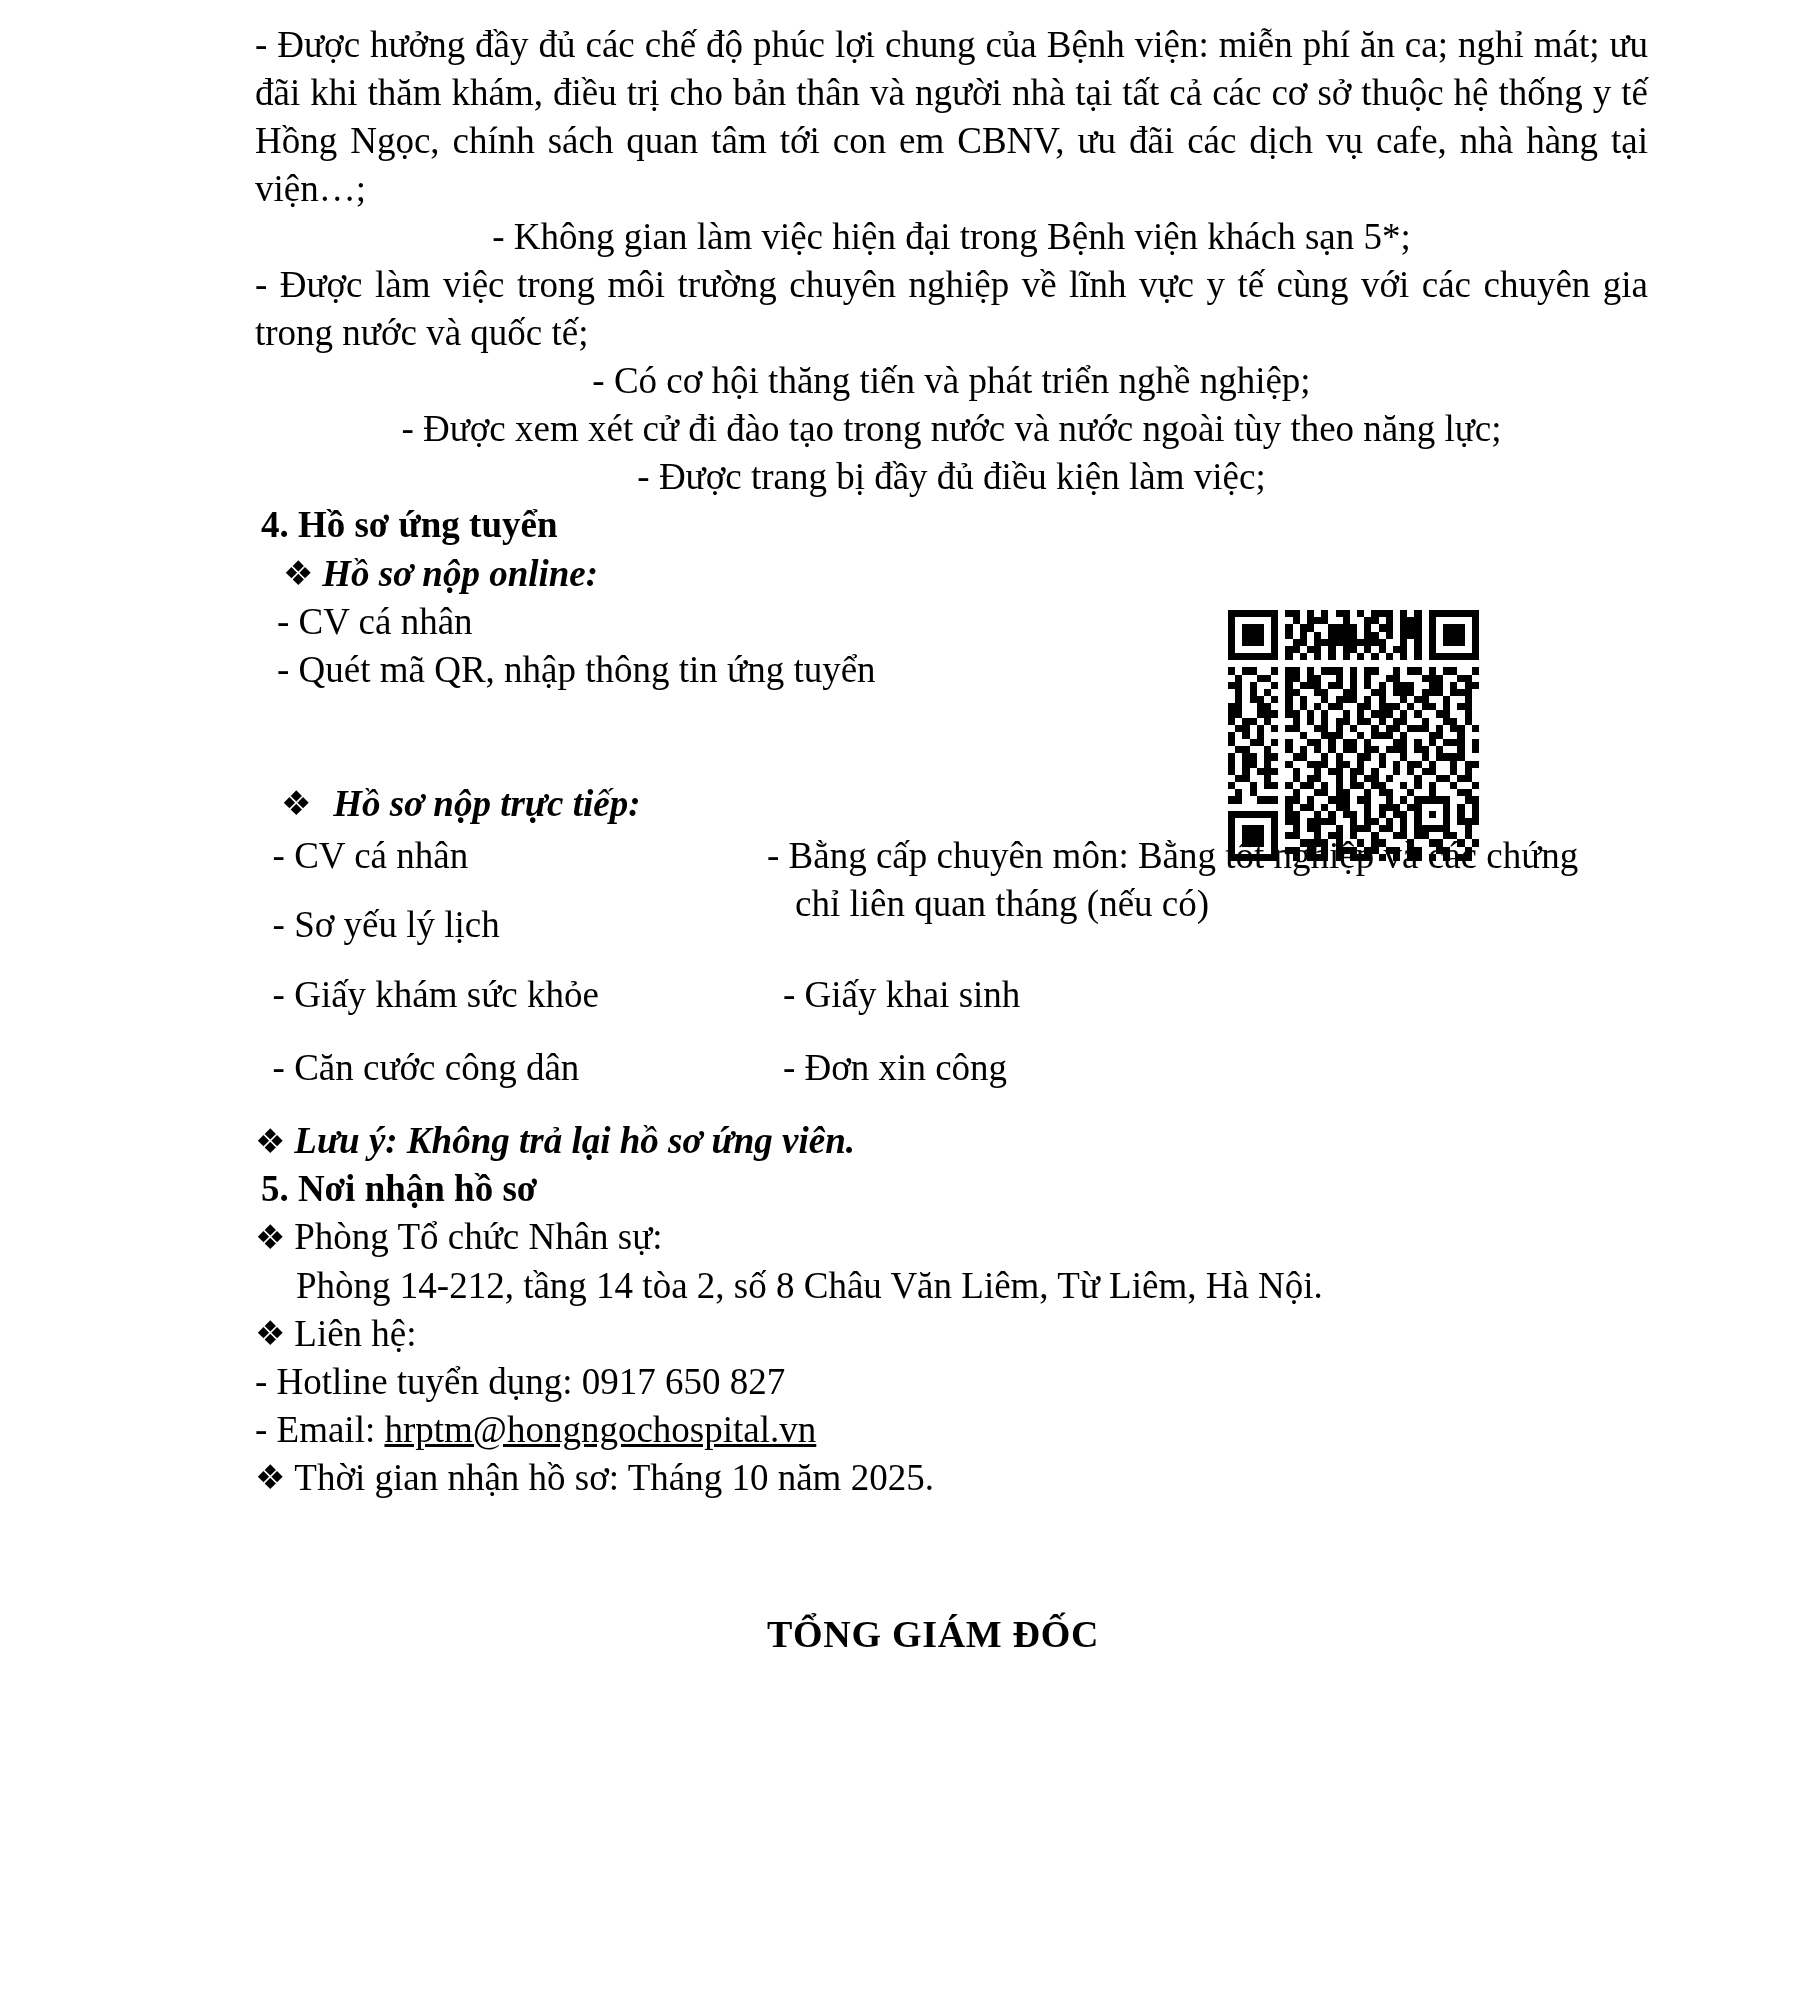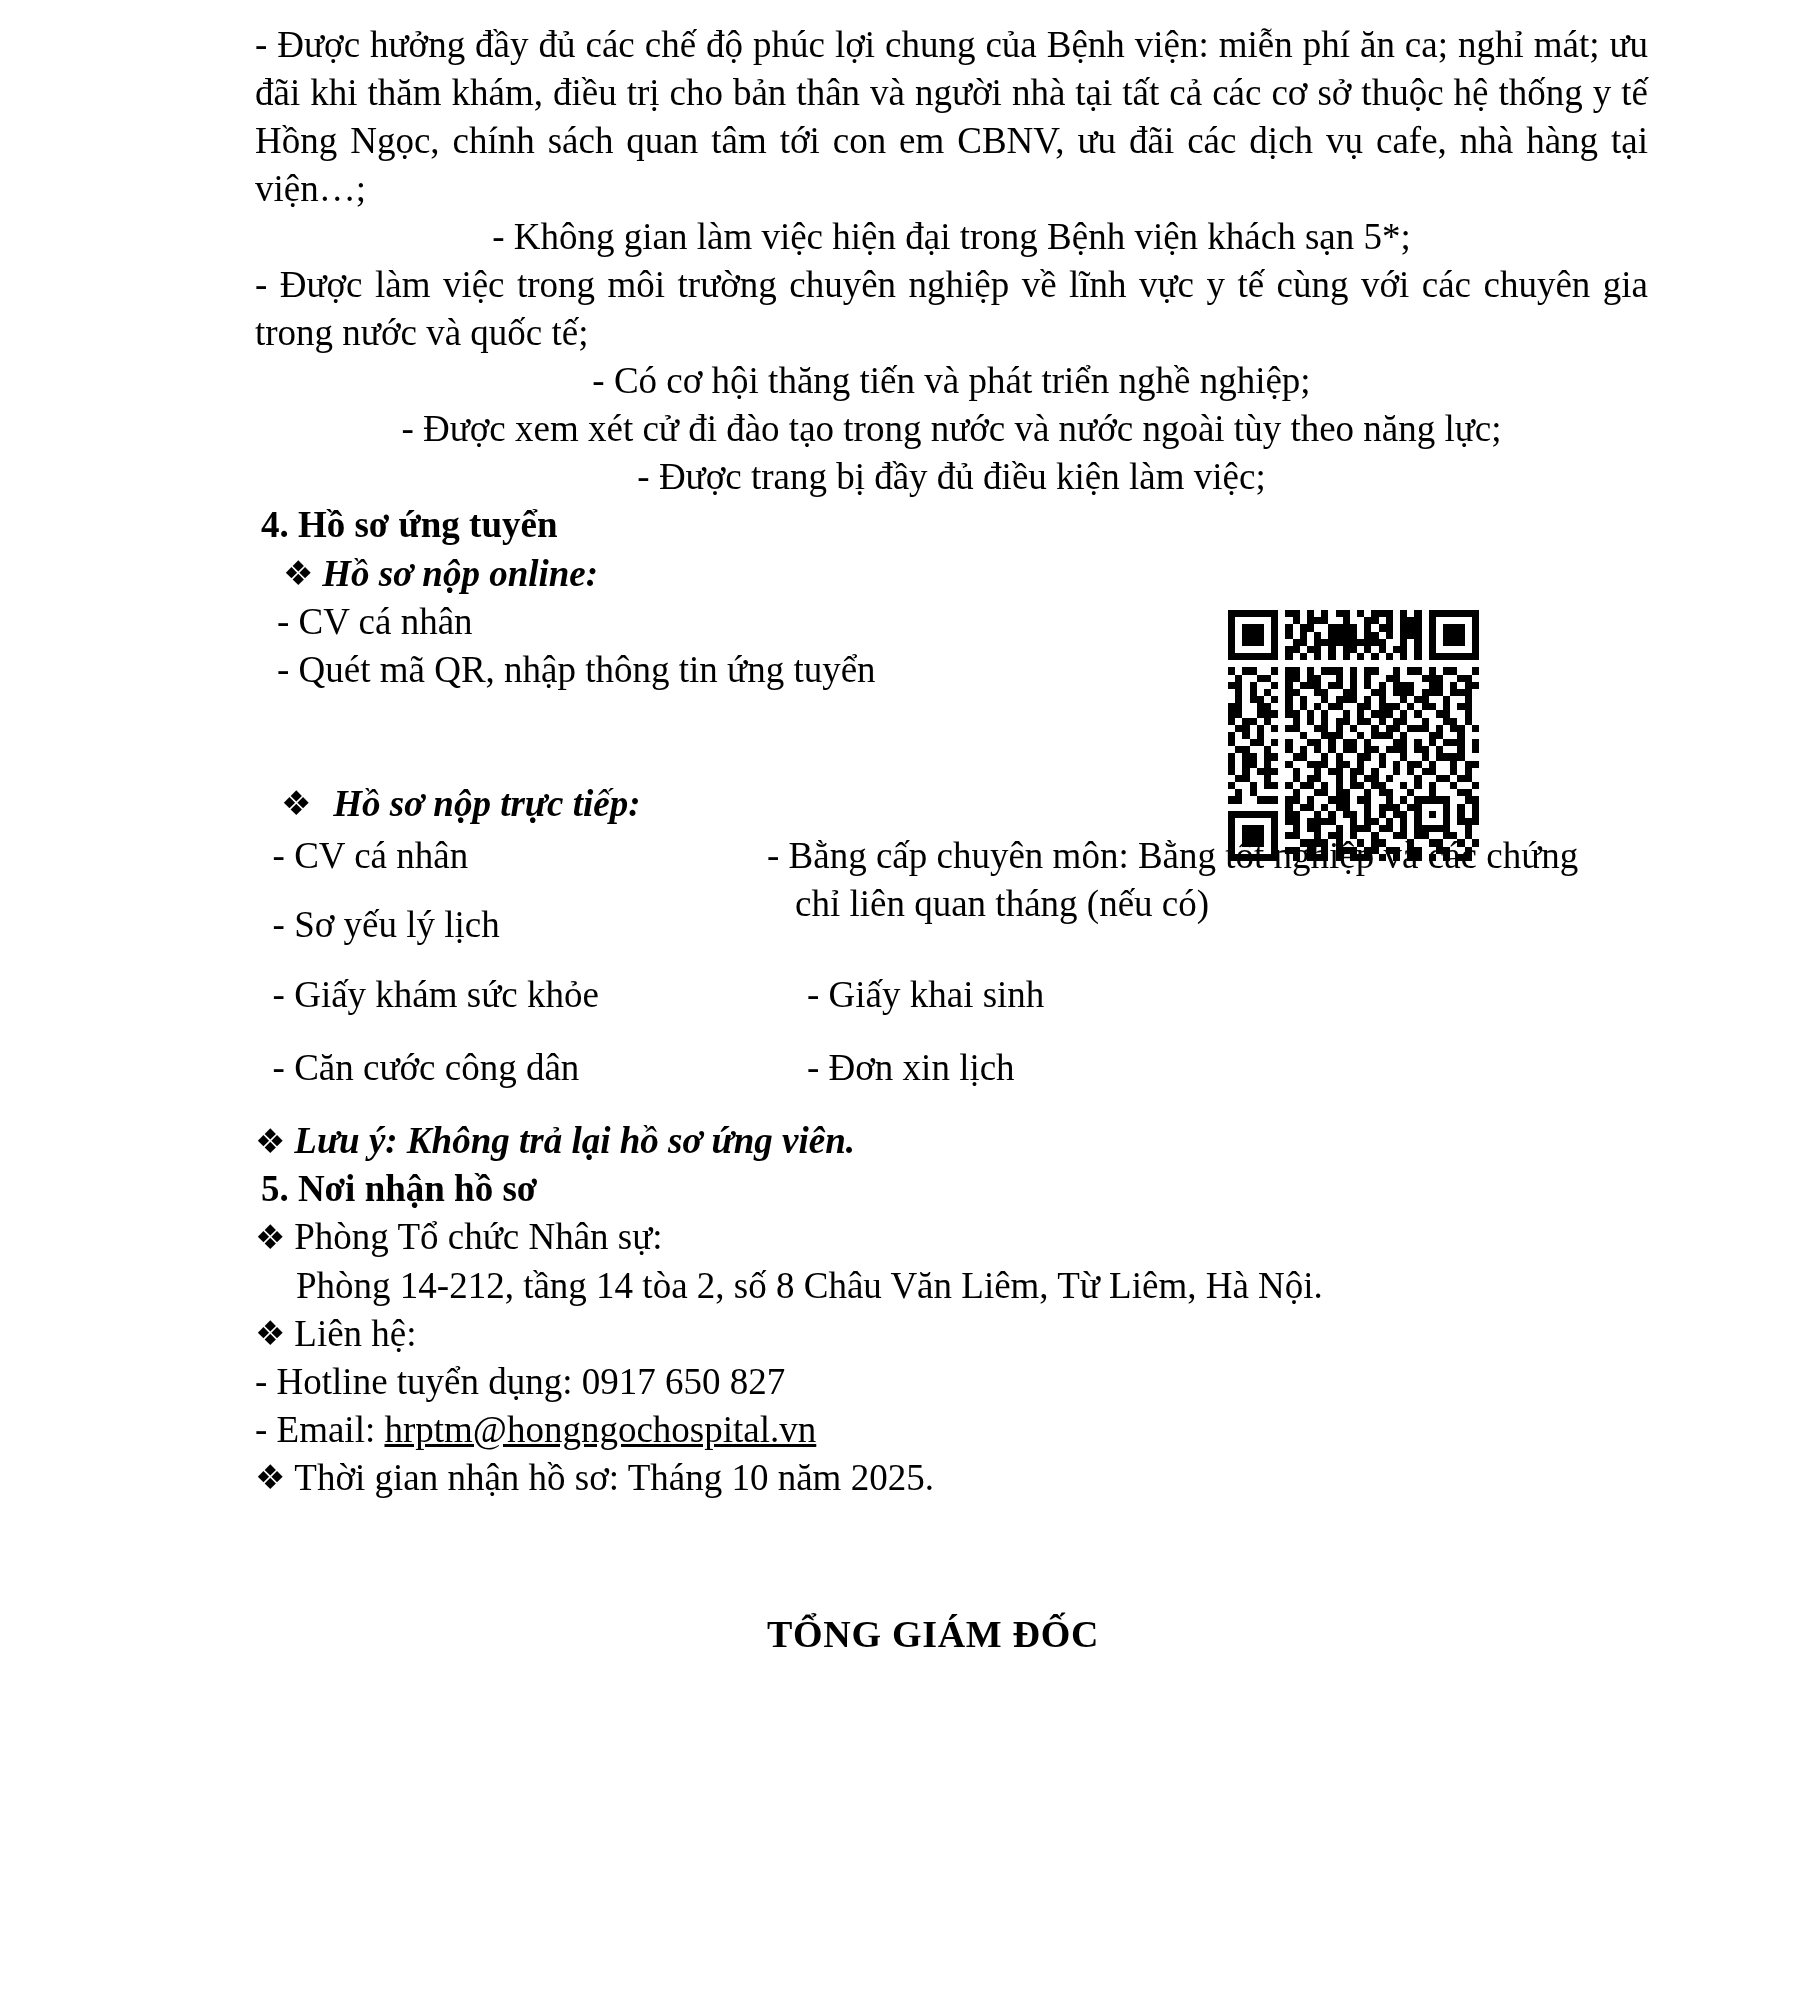--- a/index.html
+++ b/index.html
@@ -125,21 +125,21 @@
     left: 512px;
     top: 0;
     width: 886px;
     font-size: 37px;
     line-height: 1.30;
   }
   .tc-right .cont {
     display: block;
     padding-left: 28px;
   }
-  .tc-right.tight { left: 552px; }
+  .tc-right.tight { left: 528px; }
 
   .spacer-lg { height: 86px; }
 
   .email-link {
     text-decoration: underline;
     color: #000000;
   }
 
   .signature {
     margin-top: 110px;
@@ -535,21 +535,21 @@
     </div>
     <div class="tc-row" style="min-height:70px; margin-top:-69px; padding-top:69px">
       <span class="tc-left" style="top:69px">-  Sơ yếu lý lịch</span>
     </div>
     <div class="tc-row" style="min-height:73px">
       <span class="tc-left">-  Giấy khám sức khỏe</span>
       <span class="tc-right tight">- Giấy khai sinh</span>
     </div>
     <div class="tc-row" style="min-height:73px">
       <span class="tc-left">-  Căn cước công dân</span>
-      <span class="tc-right tight">- Đơn xin lịch</span>
+      <span class="tc-right tight">- Đơn xin công</span>
     </div>
   </div>
 
   <p class="sub-bullet" style="padding-left:0px"><span class="diamond">❖</span><span>Lưu ý: Không trả lại hồ sơ ứng viên.</span></p>
 
   <h2 class="heading">5.  Nơi nhận hồ sơ</h2>
 
   <p class="plain-bullet"><span class="diamond">❖</span><span>Phòng Tổ chức Nhân sự:</span></p>
 
   <p class="indent-line">Phòng 14-212, tầng 14 tòa 2, số 8 Châu Văn Liêm, Từ Liêm, Hà Nội.</p>

